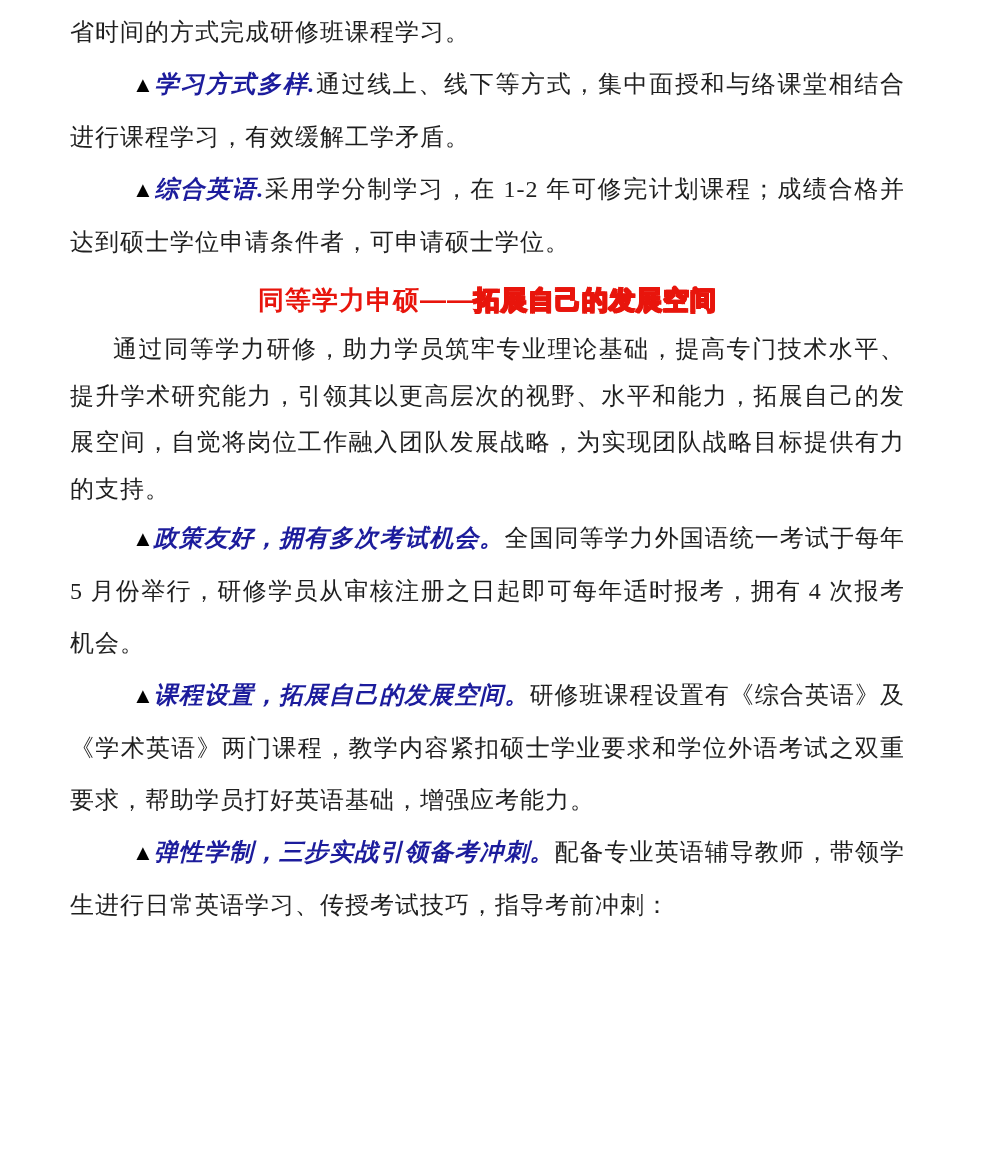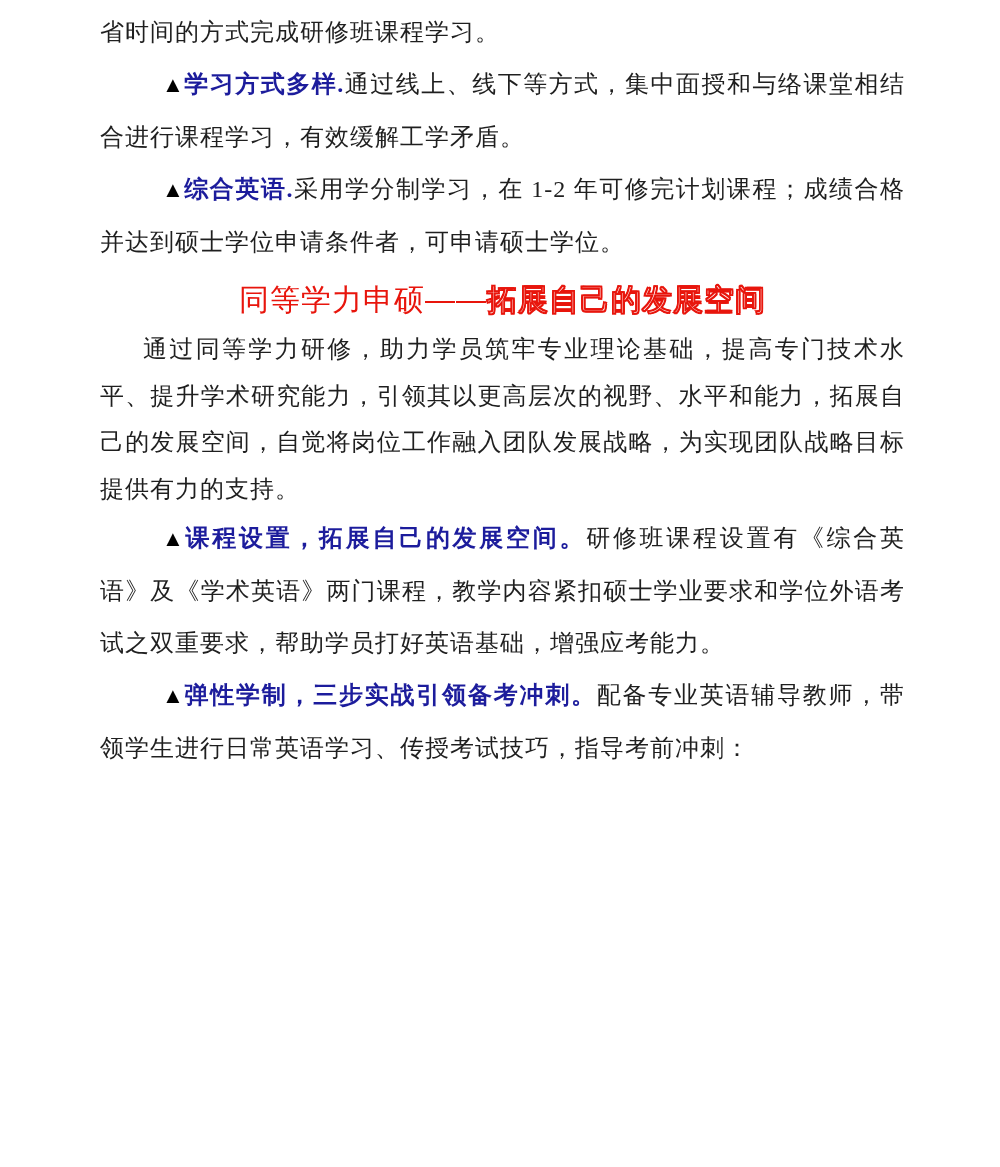--- a/index.html
+++ b/index.html
@@ -3,44 +3,45 @@
 <meta charset="utf-8">
 <style>
   html, body { margin: 0; padding: 0; background: #ffffff; }
   body {
     width: 1000px; height: 1167px; overflow: hidden;
     font-family: "Liberation Serif", "DejaVu Serif", serif;
   }
   .page {
     box-sizing: border-box;
     width: 1000px; height: 1167px;
-    padding: 6px 95px 0 100px;
+    padding: 6px 95px 0 70px;
     color: #1f1f1f;
   }
   p {
     margin: 0;
     font-size: 24px;
     letter-spacing: 1px;
     text-align: justify;
     color: #1f1f1f;
   }
   .line-lg { line-height: 52px; }
   .para    { line-height: 46.5px; text-indent: 43px; }
   .bullet  { text-indent: 62px; }
   .marker  { color: #000000; font-style: normal; font-size: 22px; letter-spacing: 0; }
   .lead {
     color: #1c1c9c;
     font-weight: bold;
+    font-style: italic;
   }
   .heading {
     margin: 6px 0 0 0;
     text-align: center;
     font-family: "Liberation Sans", "DejaVu Sans", sans-serif;
-    font-size: 30px;
-    font-weight: normal;
+    font-size: 26px;
+    font-weight: bold;
     line-height: 52px;
     letter-spacing: 1px;
     white-space: nowrap;
   }
   .h-solid { color: #e8150c; }
   .h-hollow {
     color: #ffffff;
     -webkit-text-stroke: 1.6px #e8150c;
     text-shadow:
       1px 1px 0 #e8150c,
@@ -63,19 +64,20 @@
   </section>
 
   <h2 class="heading"><span class="h-solid">同等学力申硕——</span><span class="h-hollow">拓展自己的发展空间</span></h2>
 
   <section>
     <p class="para"><span>通过同等学力研修，助力学员筑牢专业理论基础，提高专门技术水平、提升学术研究能力，引领其以更高层次的视野、水平和能力，拓展自己的发展空间，自觉将岗位工作融入团队发展战略，为实现团队战略目标提供有力的支持。</span></p>
   </section>
 
 
   <section>
+    <p class="line-lg bullet"><span class="marker">▲</span><span class="lead">政策友好，拥有多次考试机会。</span><span>全国同等学力外国语统一考试于每年 5 月份举行，研修学员从审核注册之日起即可每年适时报考，拥有 4 次报考机会。</span></p>
 
     <p class="line-lg bullet"><span class="marker">▲</span><span class="lead">课程设置，拓展自己的发展空间。</span><span>研修班课程设置有《综合英语》及《学术英语》两门课程，教学内容紧扣硕士学业要求和学位外语考试之双重要求，帮助学员打好英语基础，增强应考能力。</span></p>
 
     <p class="line-lg bullet"><span class="marker">▲</span><span class="lead">弹性学制，三步实战引领备考冲刺。</span><span>配备专业英语辅导教师，带领学生进行日常英语学习、传授考试技巧，指导考前冲刺：</span></p>
   </section>
 
 </div>
 
 </body></html>

